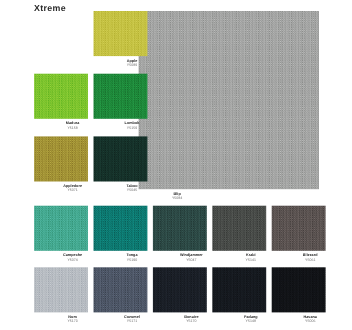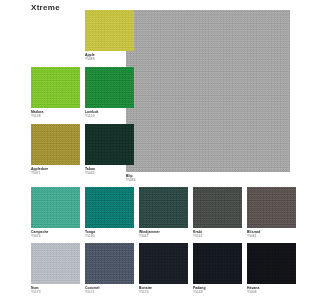--- a/index.html
+++ b/index.html
@@ -3,21 +3,21 @@
 <meta charset="utf-8">
 <style>
   html,body{margin:0;padding:0;}
   body{
     width:300px;height:300px;
     background:#ffffff;
     font-family:"Liberation Sans",sans-serif;
     overflow:hidden;
     position:relative;
   }
-  #page{position:absolute;inset:0;}
+  #page{position:absolute;inset:0;text-align:center;}
 
   .title{
     position:absolute;
     left:31px;top:3px;
     font-size:8px;
     font-weight:bold;
     letter-spacing:.3px;
     color:#2b2b2b;
   }
 

